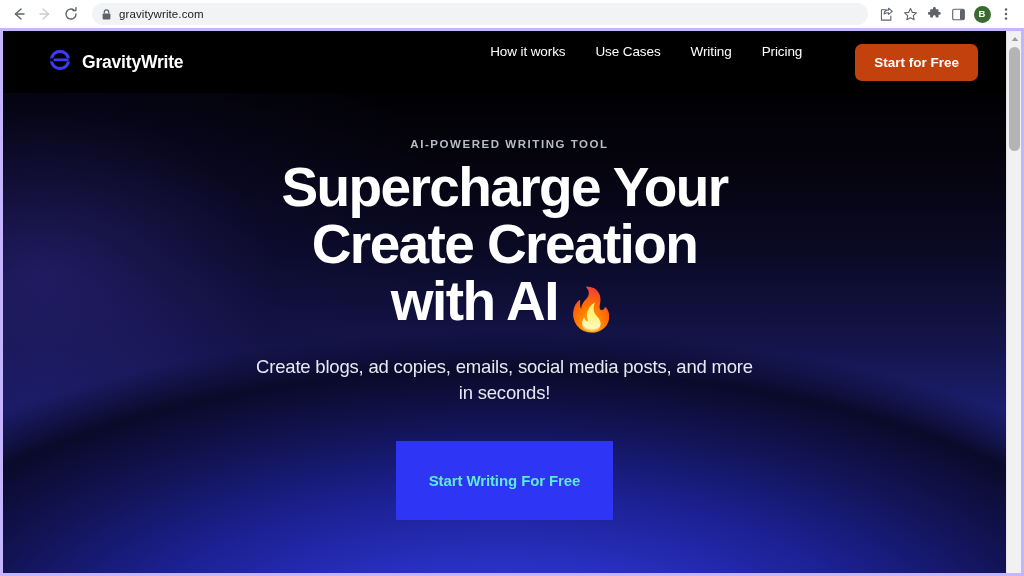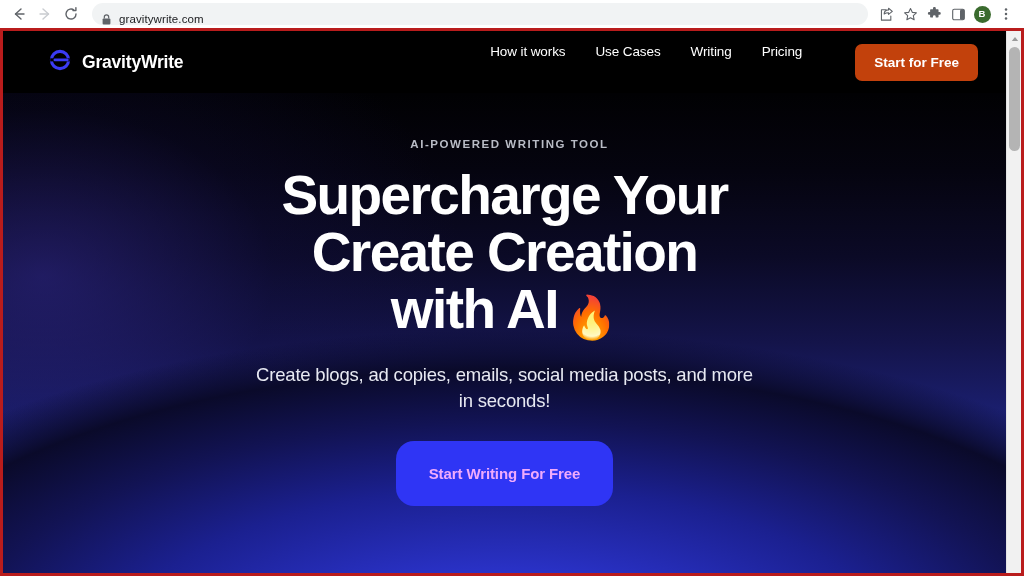--- a/index.html
+++ b/index.html
@@ -34,21 +34,21 @@
   }
   .nav-btn svg { display: block; }
 
   #omnibox {
     flex: 1 1 auto;
     height: 22px;
     margin: 0 6px 0 8px;
     background: #f1f3f4;
     border-radius: 11px;
     display: flex;
-    align-items: flex-end;
+    align-items: center;
     padding: 0 10px;
     min-width: 0;
     cursor: text;
   }
   #lock-icon { flex: 0 0 auto; margin-right: 8px; display: flex; align-items: center; }
   #omnibox-url {
     font-size: 11.5px;
     color: #202124;
     white-space: nowrap;
     overflow: hidden;
@@ -74,21 +74,21 @@
     line-height: 1;
     cursor: pointer;
   }
 
   
   #page-viewport {
     position: absolute;
     left: 0; top: 28px;
     width: 1024px;
     height: 548px;
-    border: 3px solid #b91c1c;
+    border: 3px solid #c4b5fd;
     background: #000000;
     overflow: hidden;
   }
 
   
   #page-scrollbar {
     position: absolute;
     right: 0; top: 0;
     width: 15px;
     height: 100%;
@@ -196,54 +196,54 @@
   #eyebrow {
     color: #b9bcc6;
     font-size: 11.5px;
     font-weight: bold;
     letter-spacing: 1.55px;
     text-transform: uppercase;
     padding-left: 10px;
   }
 
   #headline {
-    margin-top: 17px;
+    margin-top: 9px;
     color: #ffffff;
     font-size: 55px;
     font-weight: bold;
     line-height: 1.04;
     letter-spacing: -1.6px;
   }
   #headline .hl-line { display: block; }
   #fire-emoji {
     font-size: 42px;
     letter-spacing: 0;
     display: inline-block;
     vertical-align: -4px;
     margin-left: 8px;
   }
 
   #subheadline {
-    margin: 22px auto 0;
+    margin: 22px auto 8px;
     width: 500px;
     color: #e7e9f2;
     font-size: 18.5px;
     line-height: 1.42;
     letter-spacing: -0.2px;
   }
 
   #hero-cta {
     margin-top: 26px;
     background: #2f35f5;
-    color: #f0abfc;
+    color: #5eead4;
     font-size: 15px;
     font-weight: bold;
     border: none;
-    border-radius: 18px;
-    padding: 24px 33px;
+    border-radius: 1px;
+    padding: 31px 33px;
     cursor: pointer;
     font-family: "Liberation Sans", sans-serif;
     letter-spacing: -0.1px;
   }
 </style>
 </head>
 <body>
 
 <div id="browser-chrome">
 

